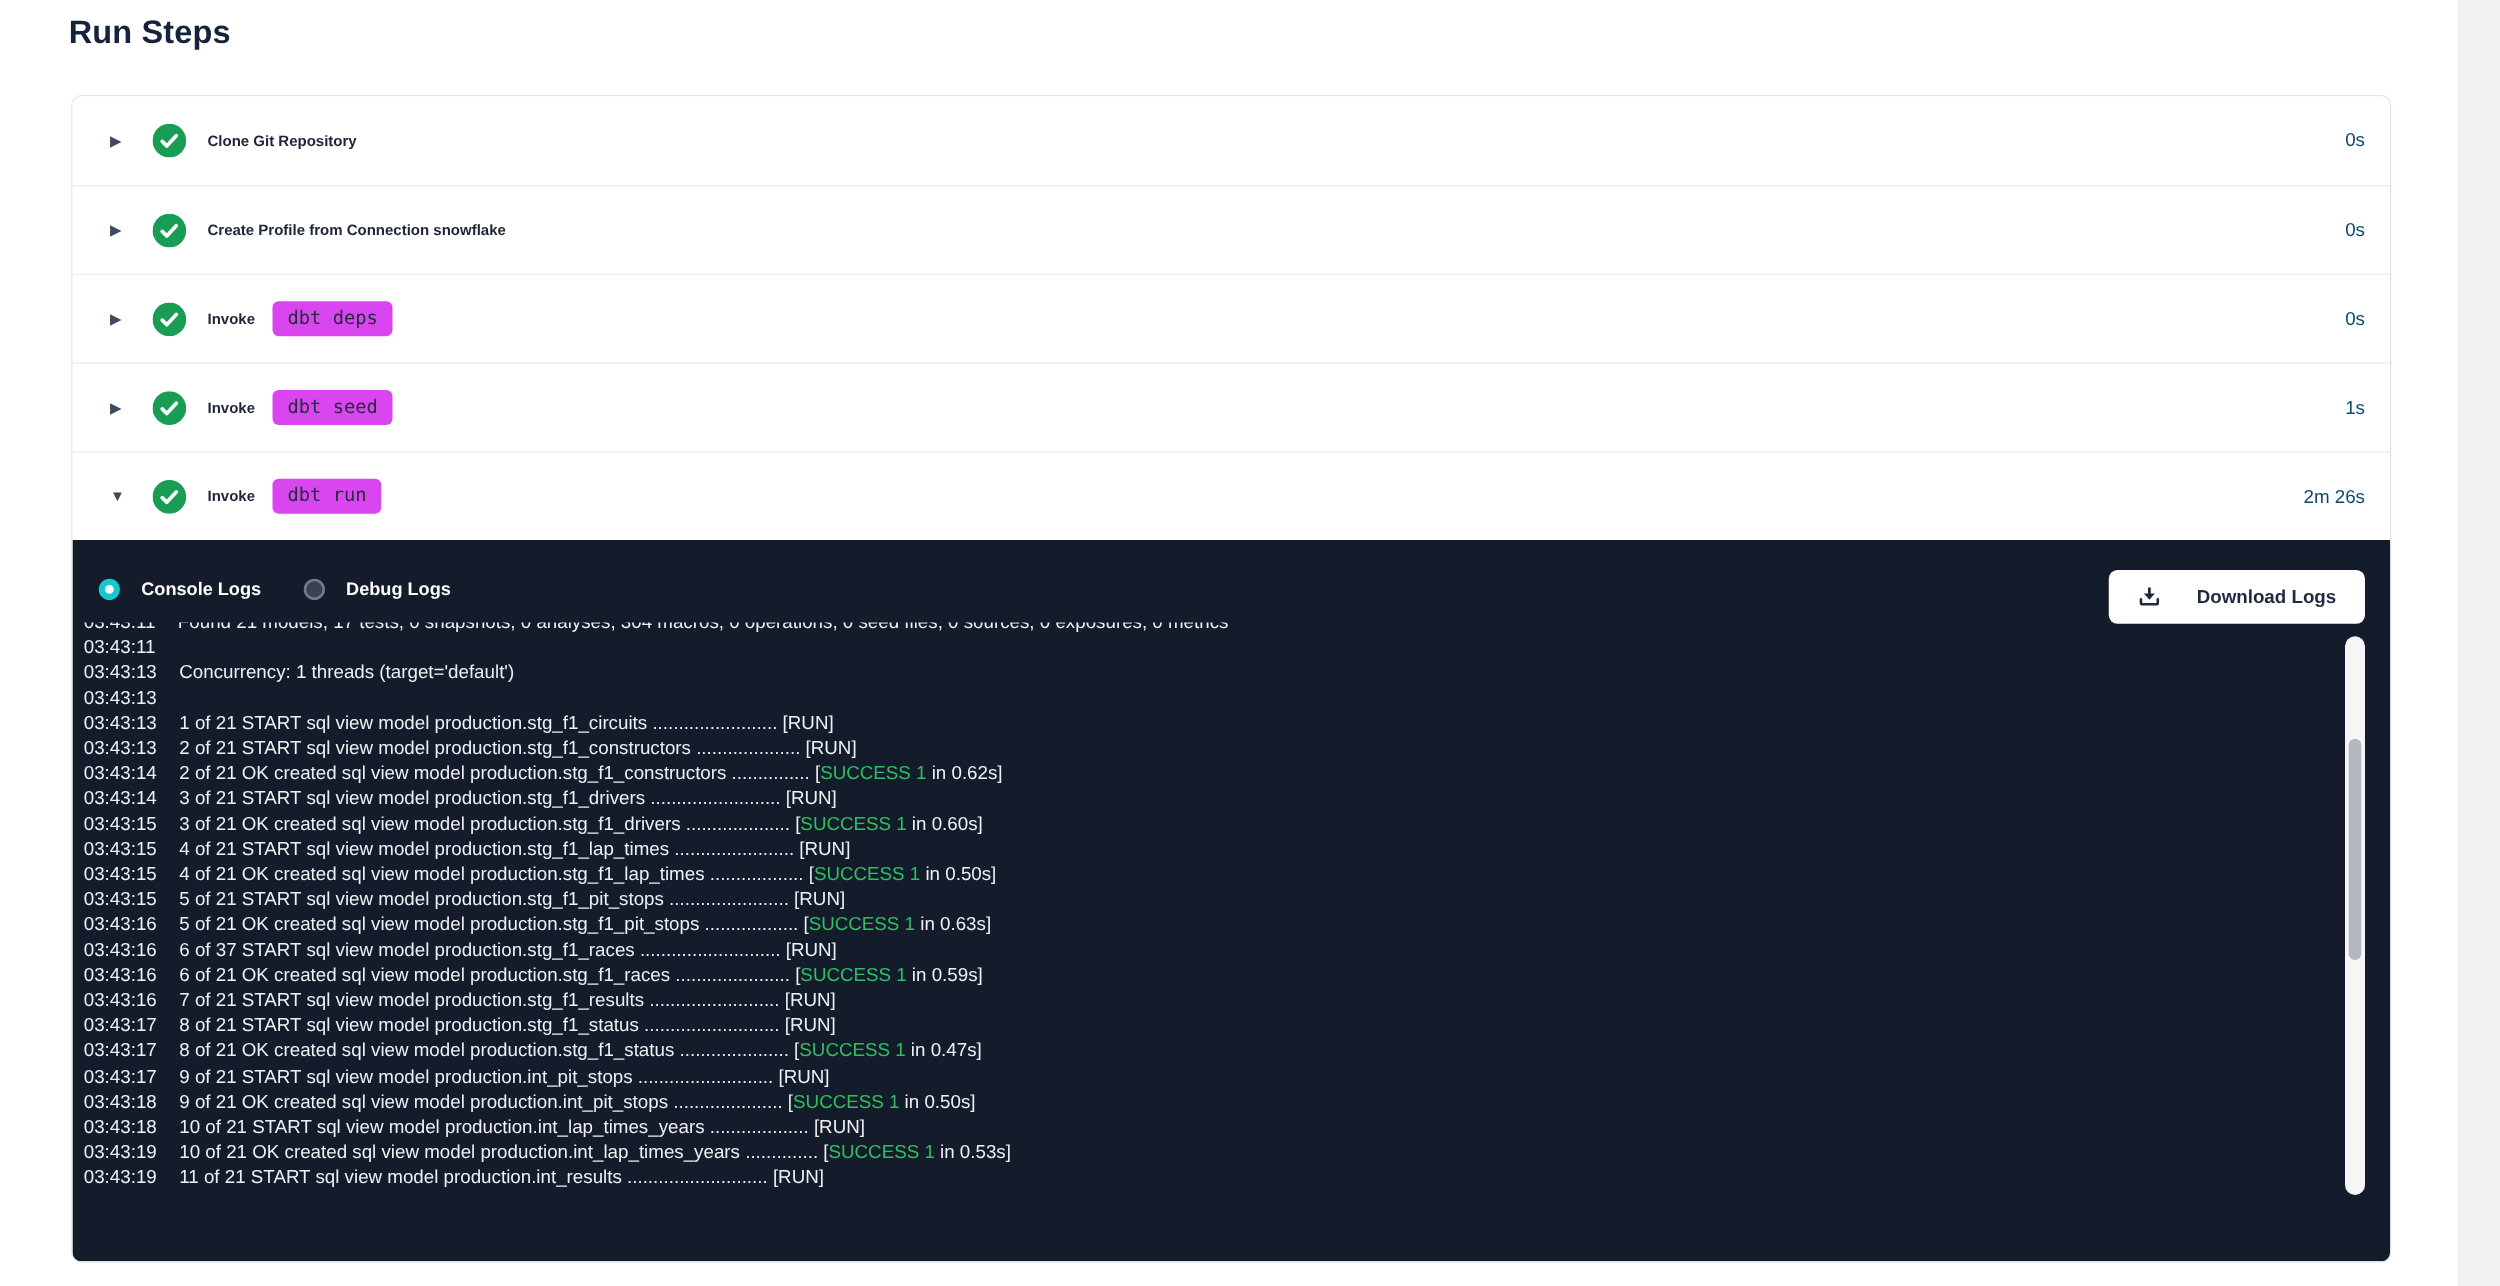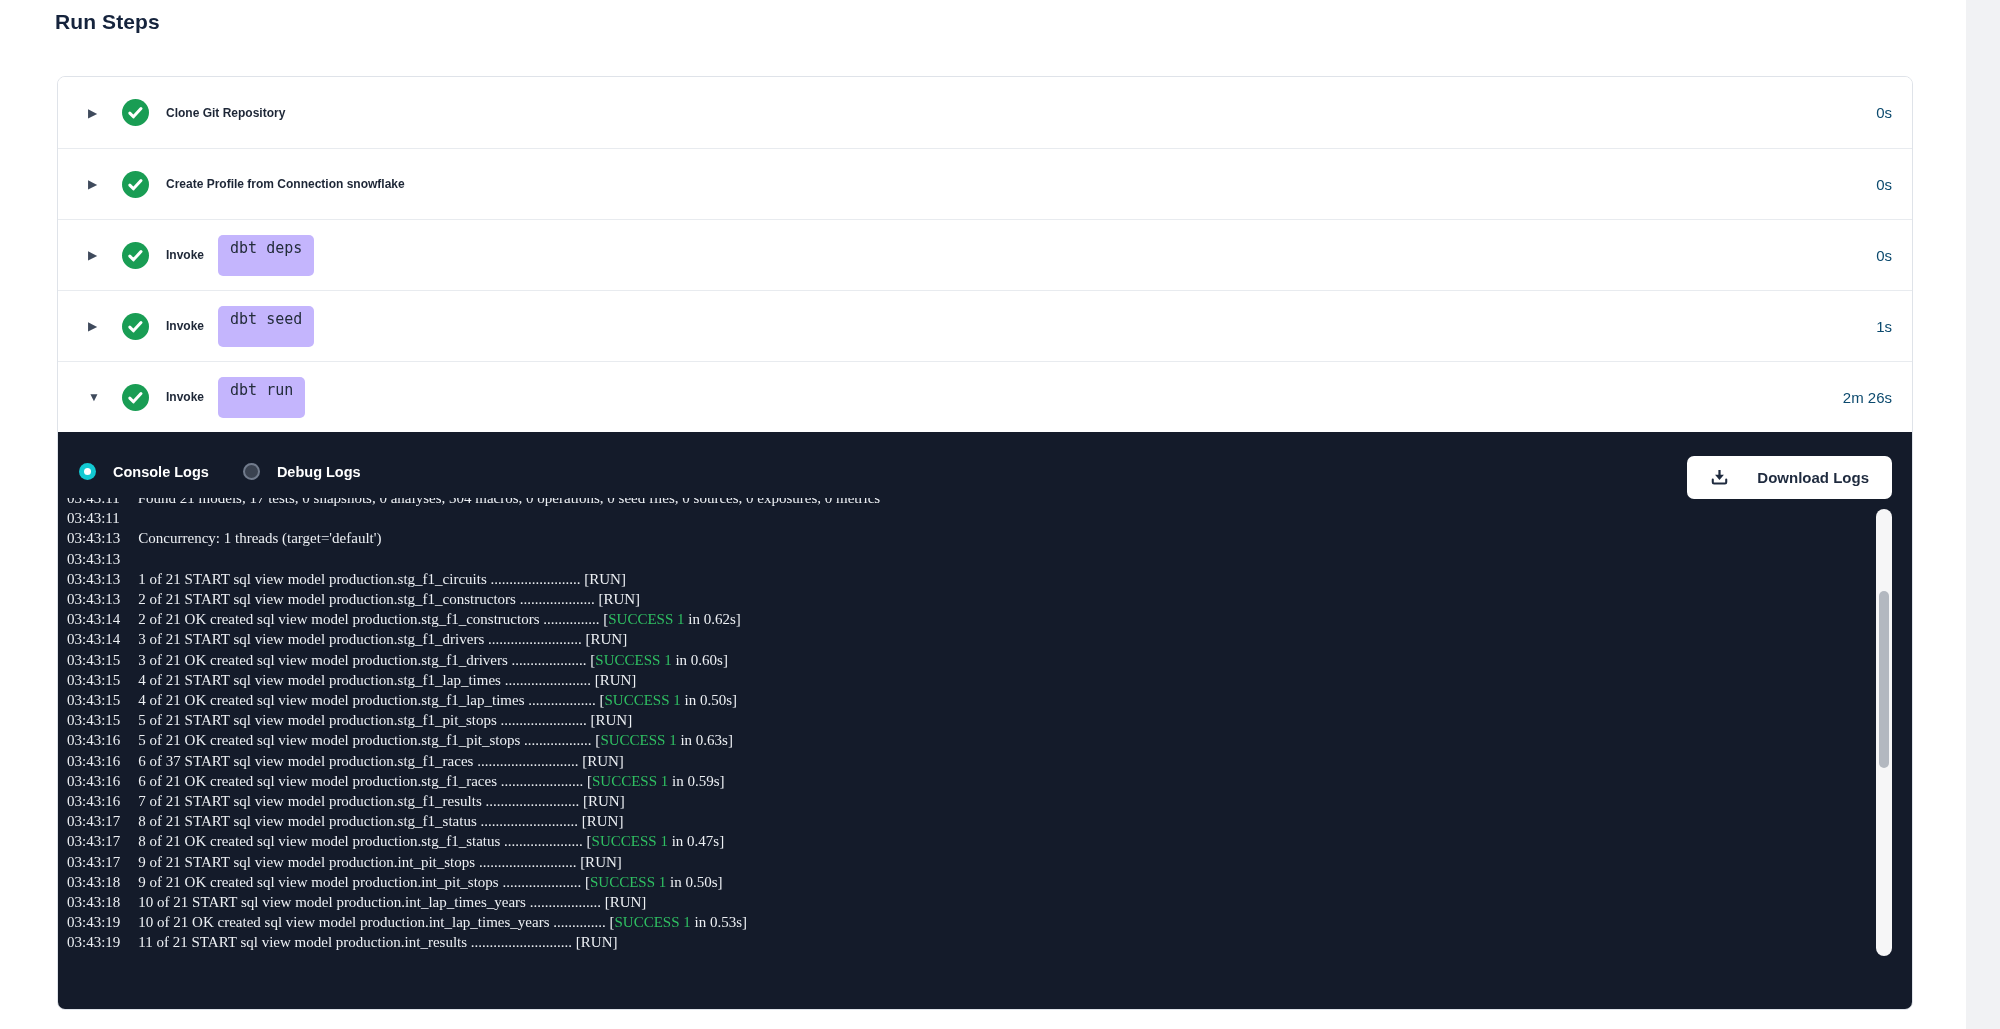--- a/index.html
+++ b/index.html
@@ -5,40 +5,40 @@
   * { box-sizing: border-box; }
   html,body { margin:0; padding:0; }
   body {
     width:2000px; height:1029px; position:relative; overflow:hidden;
     background:#ffffff; font-family:"Liberation Sans", sans-serif;
   }
   .page-gutter { position:absolute; top:0; right:0; width:34px; height:1029px; background:#f1f2f4; }
 
   .page-title {
     position:absolute; left:55px; top:10px; margin:0;
-    font-size:21px; font-weight:700; color:#15233c; letter-spacing:0.1px;
+    font-size:26px; font-weight:700; color:#15233c; letter-spacing:0.1px;
   }
 
   .card {
     position:absolute; left:57px; top:76px; width:1856px;
     background:#fff; border:1px solid #dfe3e9; border-radius:8px; overflow:hidden;
   }
 
   .step {
     height:71px; display:flex; align-items:center;
     padding:0 20px 0 30px; border-top:1px solid #e8ebef; background:#fff; cursor:pointer;
   }
   .step:first-child { border-top:none; }
   .caret { width:17px; flex:0 0 17px; margin-right:17px; font-size:12px; color:#3f4a5c; line-height:1; }
   .check { flex:0 0 27px; margin-right:17px; }
   .check svg { display:block; width:27px; height:27px; }
   .step-label { font-size:12px; font-weight:700; color:#1d2636; }
   .badge {
     margin-left:14px; font-family:"DejaVu Sans Mono", monospace; font-size:15px;
-    color:#232c3b; background:#c4b5fd; border-radius:5px; padding:4px 12px 19px; line-height:1.2;
+    color:#232c3b; background:#d946ef; border-radius:5px; padding:4px 12px 6px; line-height:1.2;
   }
   .duration { margin-left:auto; font-size:15px; color:#0c4a6e; }
 
   .panel { position:relative; height:577px; background:#141b2a; }
 
   .panel-header { position:absolute; top:31px; left:21px; display:flex; align-items:center; gap:34px; }
   .radio { display:flex; align-items:center; gap:17px; cursor:pointer; }
   .radio-circle { width:17px; height:17px; border-radius:50%; flex:0 0 17px; position:relative; }
   .radio-circle.on { background:#12c9d2; }
   .radio-circle.on::after { content:""; position:absolute; left:5px; top:5px; width:7px; height:7px; border-radius:50%; background:#ffffff; }
@@ -49,21 +49,21 @@
     position:absolute; top:24px; right:20px; height:43px; padding:0 23px;
     display:flex; align-items:center; gap:28px;
     background:#ffffff; border:none; border-radius:7px; cursor:pointer;
     font-family:"Liberation Sans", sans-serif; font-size:15px; font-weight:700; color:#1e2a3e;
   }
   .dl-btn svg { display:block; }
 
   .log-view { position:absolute; top:66px; left:9px; right:46px; height:499px; overflow:hidden; }
   .log-scroll { margin-top:-10px; }
   .log-line {
-    white-space:pre; font-family:Liberation Serif, serif;
+    white-space:pre; font-family:Liberation Sans, sans-serif;
     font-size:15px; line-height:20.2px; color:#edf0f4;
   }
   .log-time { margin-right:18px; }
   .seg-green { color:#2fbf62; }
 
   .sb-track { position:absolute; top:77px; right:20px; width:16px; height:447px; background:#f6f6f7; border-radius:8px; }
   .sb-thumb { position:absolute; top:82px; left:3px; width:10px; height:177px; background:#b3b8c0; border-radius:5px; cursor:pointer; }
 </style>
 </head>
 <body>

